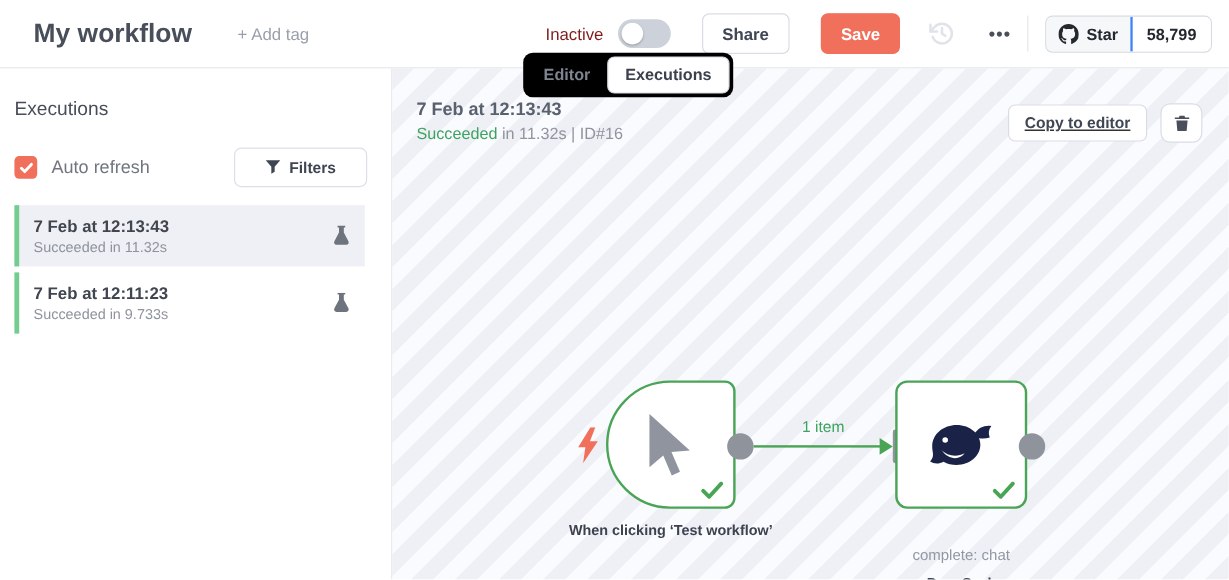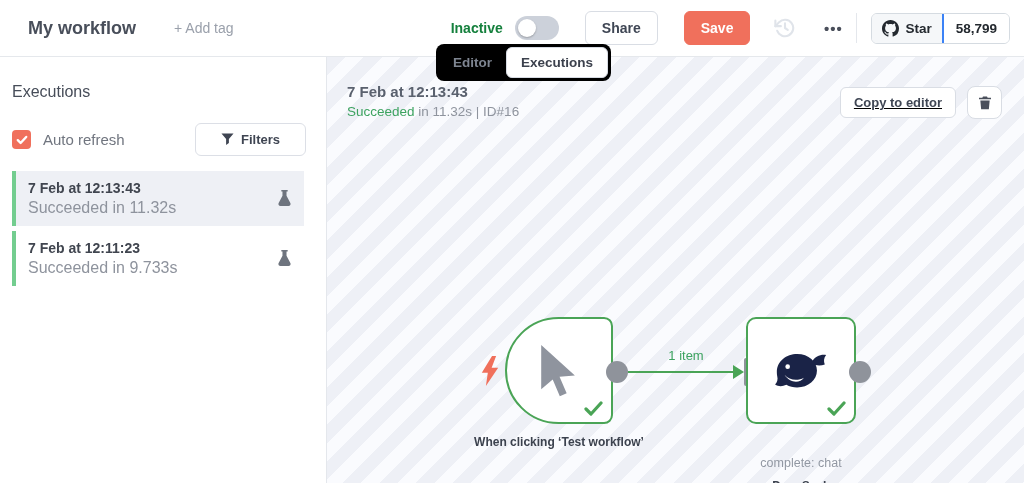--- a/index.html
+++ b/index.html
@@ -2,24 +2,24 @@
 <html><head>
 <meta charset="utf-8">
 <style>
   * { margin:0; padding:0; box-sizing:border-box; }
   html,body { width:1024px; height:483px; overflow:hidden; background:#fff;
     font-family:"Liberation Sans","DejaVu Sans",sans-serif; }
 
   
   .topbar { position:relative; height:57px; background:#fff; border-bottom:1px solid #e5e8ec;
     display:flex; align-items:center; padding:0 14px 0 28px; z-index:5; }
-  .wf-title { font-size:18px; font-weight:600; color:#484e5a; }
+  .wf-title { font-size:22px; font-weight:600; color:#484e5a; }
   .add-tag { margin-left:38px; font-size:14px; color:#9aa0ab; cursor:pointer; }
   .topbar-right { margin-left:auto; display:flex; align-items:center; }
-  .inactive-label { font-size:14px; font-weight:700; color:#15803d; margin-right:12px;margin-left:27px; }
+  .inactive-label { font-size:14px; font-weight:400; color:#7f1d1d; margin-right:12px;margin-left:27px; }
   .toggle { width:44px; height:24px; background:#ccd1da; border-radius:12px; position:relative; cursor:pointer; }
   .toggle .knob { position:absolute; left:3px; top:3px; width:18px; height:18px; border-radius:50%;
     background:#fff; box-shadow:0 1px 2px rgba(0,0,0,.25); }
   .btn { font-size:14px; font-weight:600; border-radius:6px; padding:8px 16px; cursor:pointer;
     border:1px solid #d9dde4; background:#fff; color:#3f4654; }
   .btn-share { margin-left:26px; }
   .btn-save { margin-left:26px; background:#f0705c; border-color:#f0705c; color:#fff; }
   .history-btn { margin-left:20px; width:30px; height:30px; display:flex; align-items:center; justify-content:center; }
   .more-btn { margin-left:16px; width:34px; height:30px; display:flex; align-items:center; justify-content:center;
     font-size:15px; letter-spacing:1px; color:#4a4f5b; font-weight:700; cursor:pointer; }
@@ -48,21 +48,21 @@
   .cb-label { font-size:15px; color:#70757f; margin-left:12px; cursor:pointer; }
   .filters-btn { margin-left:auto; display:flex; align-items:center; gap:7px; background:#fff;
     border:1px solid #dcdfe6; border-radius:6px; padding:8px 25px; font-size:13px; font-weight:600;
     color:#3f4552; cursor:pointer; }
   .exec-list { margin-top:15px; padding:0 22px 0 12px; display:flex; flex-direction:column; gap:5px; }
   .exec-item { border-left:4px solid #73cd8f; padding:9px 12px 9px 12px; display:flex;
     align-items:center; cursor:pointer; background:#fff; }
   .exec-item.selected { background:#eef0f5; }
   .exec-item .txt { display:flex; flex-direction:column; gap:3px; }
   .exec-item .t { font-size:14px; font-weight:700; color:#40454f; }
-  .exec-item .s { font-size:16px; color:#8e939d; }
+  .exec-item .s { font-size:12px; color:#8e939d; }
   .exec-item .flask { margin-left:auto; }
 
   
   .main { position:relative; flex:1;
     background:repeating-linear-gradient(135deg,#eef0f6 0 13px,#fafbfe 13px 26px); }
   .exec-header { position:absolute; left:20px; top:26px; }
   .eh-title { font-size:15px; font-weight:700; color:#5a616e; }
   .eh-line2 { margin-top:4px; font-size:13.5px; color:#8f949e; }
   .eh-line2 .ok { color:#3da360; }
   .main-actions { position:absolute; top:29px; right:22px; display:flex; gap:11px; align-items:center;text-decoration:underline; }

